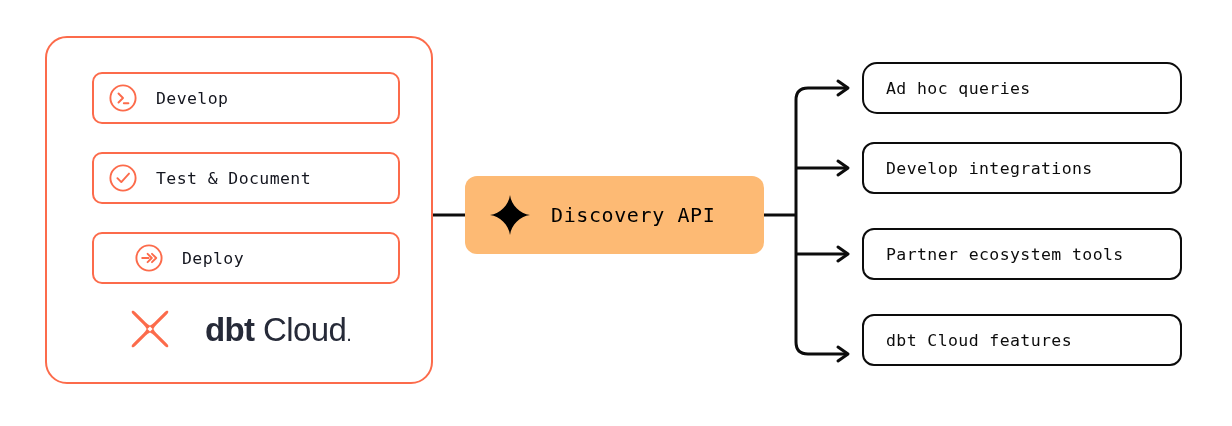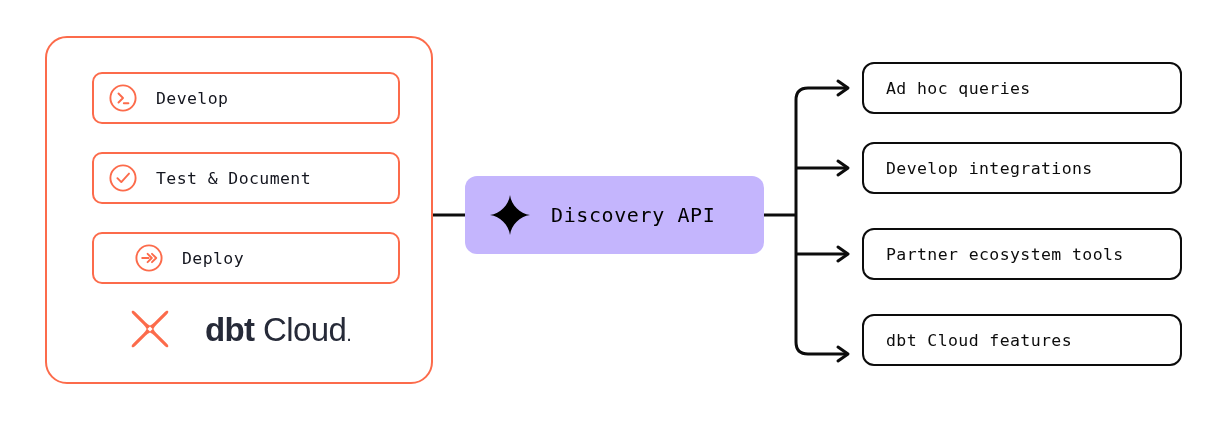--- a/index.html
+++ b/index.html
@@ -96,21 +96,21 @@
   .dbt-wordmark .dot { font-weight: 400; font-size: 20px; }
 
   
   .center-node {
     position: absolute;
     left: 465px;
     top: 176px;
     width: 299px;
     height: 78px;
     box-sizing: border-box;
-    background: #c4b5fd;
+    background: #fdba74;
     border-radius: 12px;
     display: flex;
     align-items: center;
     padding-left: 24px;
   }
   .sparkle-icon {
     width: 42px;
     height: 42px;
     flex: 0 0 42px;
     margin-right: 20px;
@@ -130,21 +130,21 @@
     width: 320px;
     height: 52px;
     box-sizing: border-box;
     border: 2px solid #0c0c0c;
     border-radius: 12px;
     background: #ffffff;
     display: flex;
     align-items: center;
     padding-left: 22px;
   }
-  .out-box.b1 { top: 62px; }
+  .out-box.b1 { top: 62px; border-radius: 15px; }
   .out-box.b2 { top: 142px; }
   .out-box.b3 { top: 228px; }
   .out-box.b4 { top: 314px; }
   .out-label {
     font-size: 16.5px;
     letter-spacing: 0.4px;
     color: #0c0c0c;
     white-space: nowrap;
   }
 

